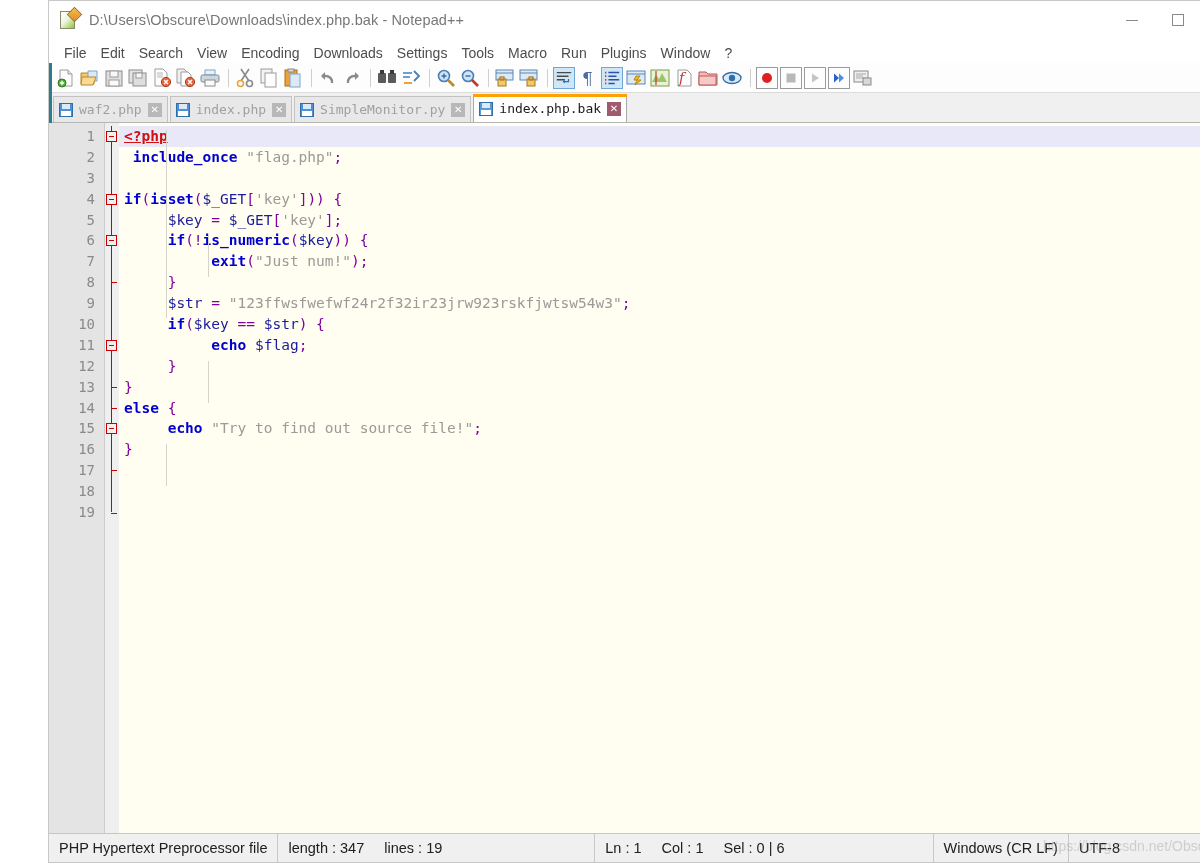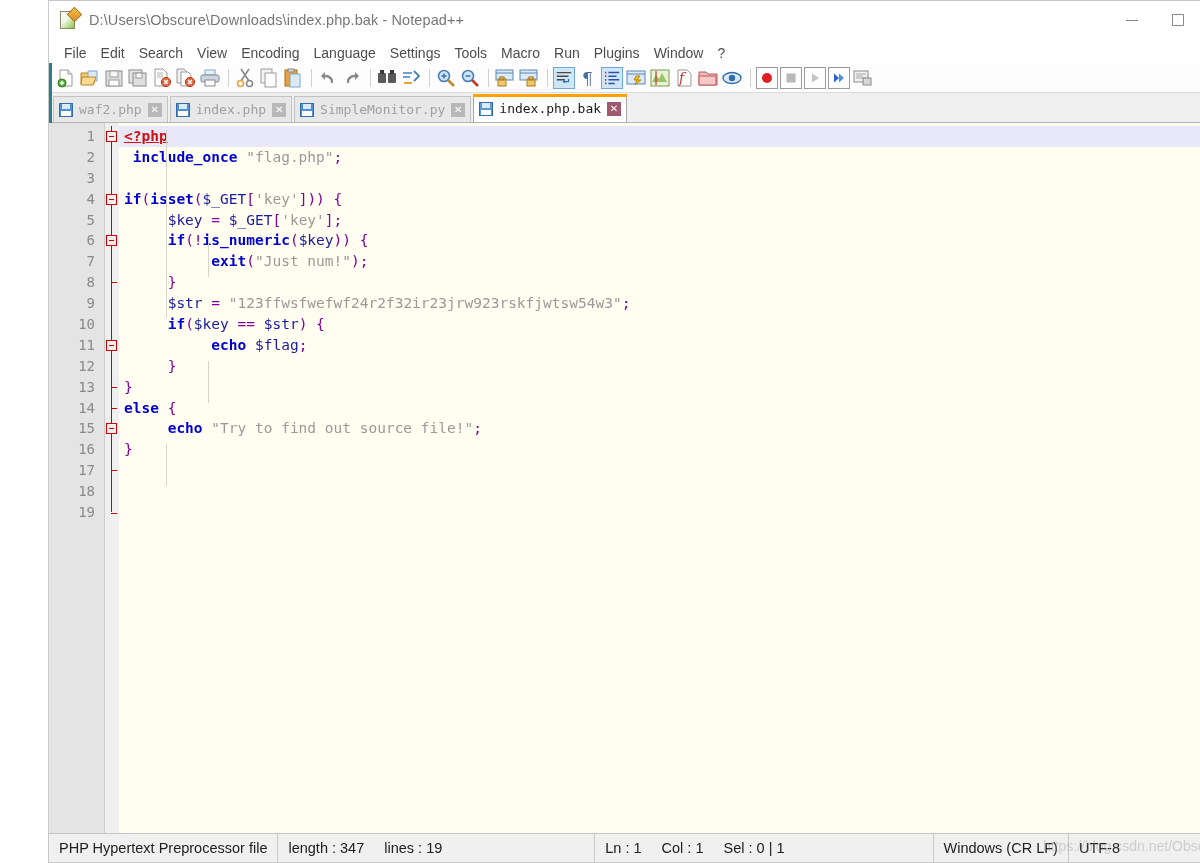--- a/index.html
+++ b/index.html
@@ -262,21 +262,21 @@
         </div>
     </div>
   </div>
 
   <div class="menubar">
     <div class="menu-item">File</div>
     <div class="menu-item">Edit</div>
     <div class="menu-item">Search</div>
     <div class="menu-item">View</div>
     <div class="menu-item">Encoding</div>
-    <div class="menu-item">Language</div>
+    <div class="menu-item">Downloads</div>
     <div class="menu-item">Settings</div>
     <div class="menu-item">Tools</div>
     <div class="menu-item">Macro</div>
     <div class="menu-item">Run</div>
     <div class="menu-item">Plugins</div>
     <div class="menu-item">Window</div>
     <div class="menu-item">?</div>
     <div class="doc-close">X</div>
   </div>
 
@@ -693,21 +693,21 @@
   </div>
 
   <div class="statusbar">
     <div class="sb-cell" style="width:280px">PHP Hypertext Preprocessor file</div>
     <div class="sb-div"></div>
     <div class="sb-cell">length : 347</div>
     <div class="sb-cell">lines : 19</div>
     <div class="sb-div" style="margin-left:142px"></div>
     <div class="sb-cell">Ln : 1</div>
     <div class="sb-cell">Col : 1</div>
-    <div class="sb-cell">Sel : 0 | 1</div>
+    <div class="sb-cell">Sel : 0 | 6</div>
     <div class="sb-div" style="margin-left:138px"></div>
     <div class="sb-cell">Windows (CR LF)</div>
     <div class="sb-div"></div>
     <div class="sb-cell">UTF-8</div>
     <div class="sb-div" style="margin-left:110px"></div>
     <div class="sb-cell">INS</div>
     <div class="watermark">https://blog.csdn.net/Obscure</div>
     <div class="sb-grip">
       <i style="left:8px;top:0"></i>
         <i style="left:4px;top:4px"></i>

